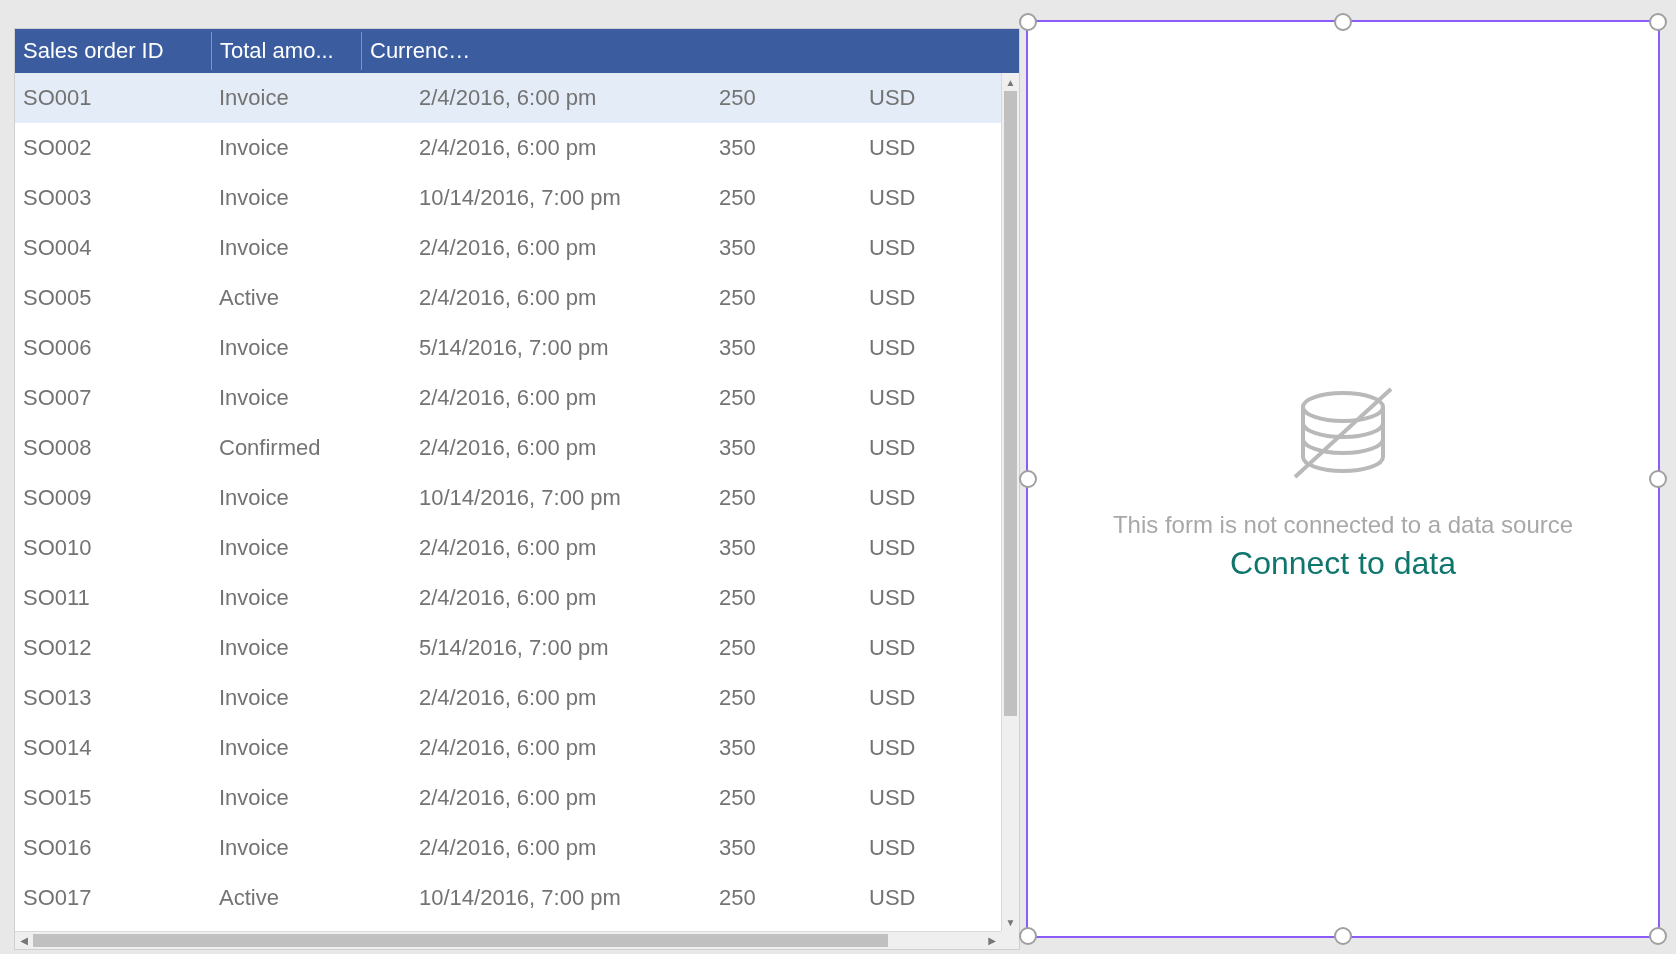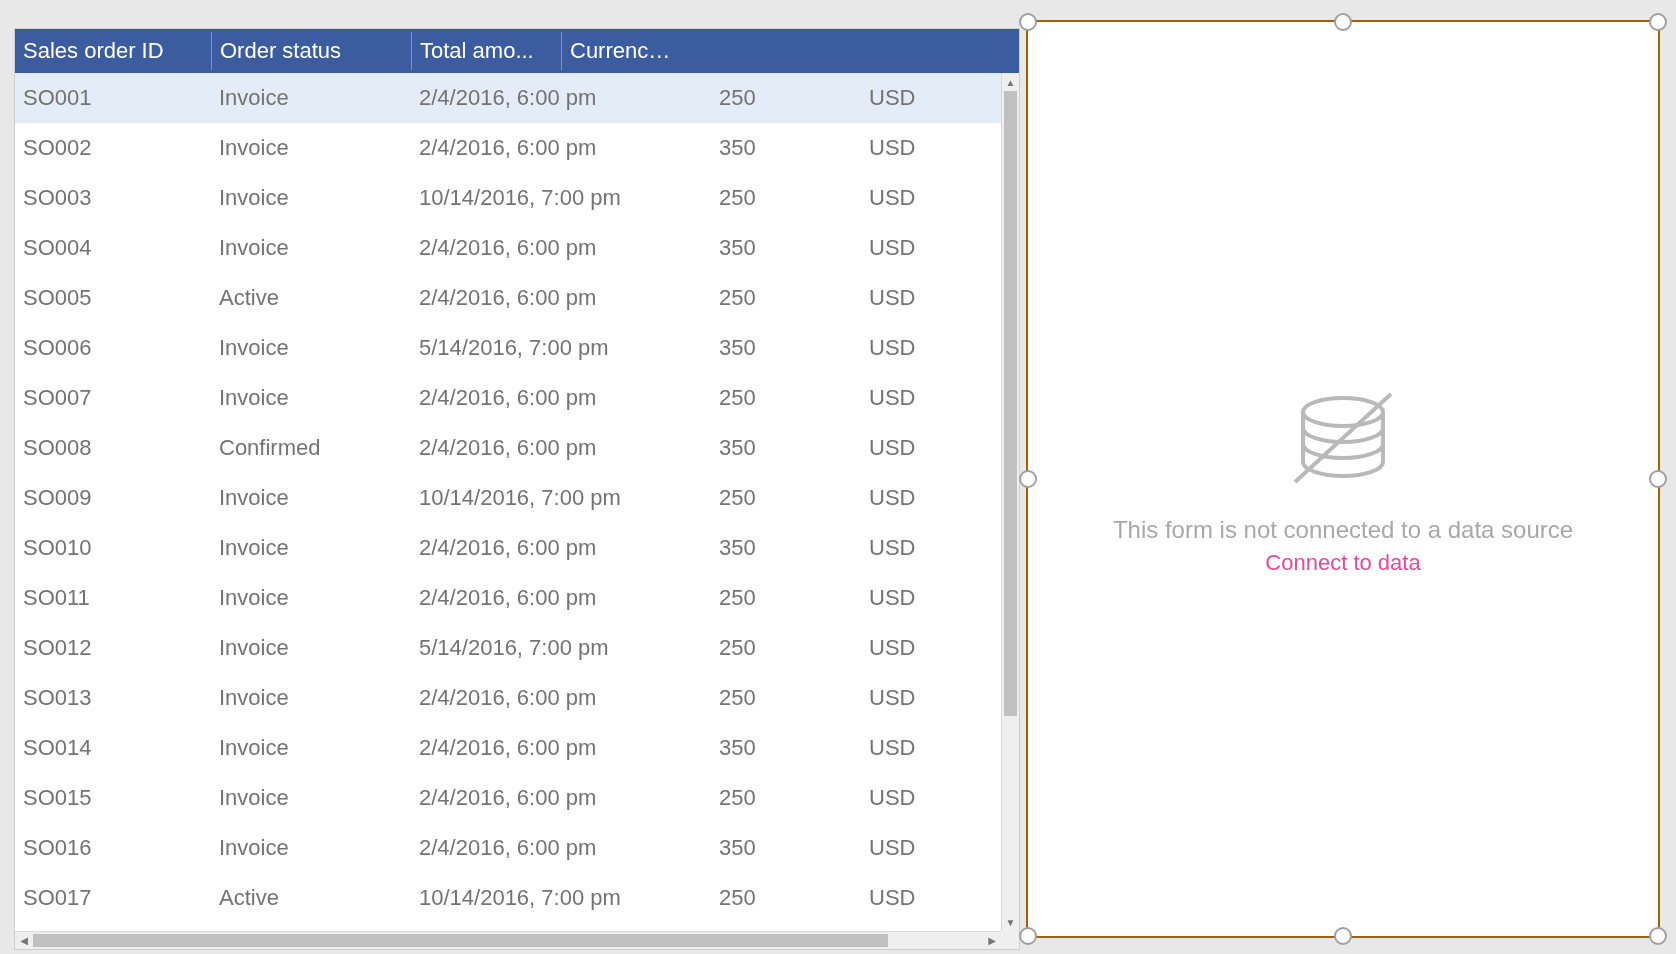--- a/index.html
+++ b/index.html
@@ -116,36 +116,36 @@
     position:absolute; right:0; bottom:0;
     width:18px;height:18px;background:#efefef;
   }
 
   
   .form-ctl {
     position: absolute;
     left: 1026px; top: 20px;
     width: 634px; height: 918px;
     background: #ffffff;
-    border: 2px solid #a16207;
+    border: 2px solid #8b5cf6;
   }
   .form-inner {
     position:absolute; inset:0;
     display:flex; flex-direction:column;
     align-items:center; justify-content:center;
     gap: 6px;
   }
   .empty-msg {
     font-size: 24px;
     color: #a8a8a8;
     text-align: center;
   }
   .connect-link {
-    font-size: 22px;
-    color: #ec4899;
+    font-size: 32px;
+    color: #0f766e;
     cursor: pointer;
   }
   .db-icon {
     width: 120px; height: 120px;
     margin-bottom: 8px;
   }
   
   .handle {
     position:absolute;
     width:18px;height:18px;
@@ -163,21 +163,20 @@
   .h-br { right:-9px; bottom:-9px; }
 </style>
 </head>
 <body>
 
 <div class="canvas">
 
   <div class="gallery">
     <div class="gallery-header">
       <div class="col col-id">Sales order ID</div>
-      <div class="col col-status">Order status</div>
       <div class="col col-amount">Total amo...</div>
       <div class="col col-curr">Currency of T</div>
     </div>
     <div class="gallery-body">
       <div class="rows" id="rows">
           <div class="row selected">
             <div class="cell col-id">SO001</div>
             <div class="cell col-status">Invoice</div>
             <div class="cell col-date">2/4/2016, 6:00 pm</div>
             <div class="cell col-amount">250</div>

